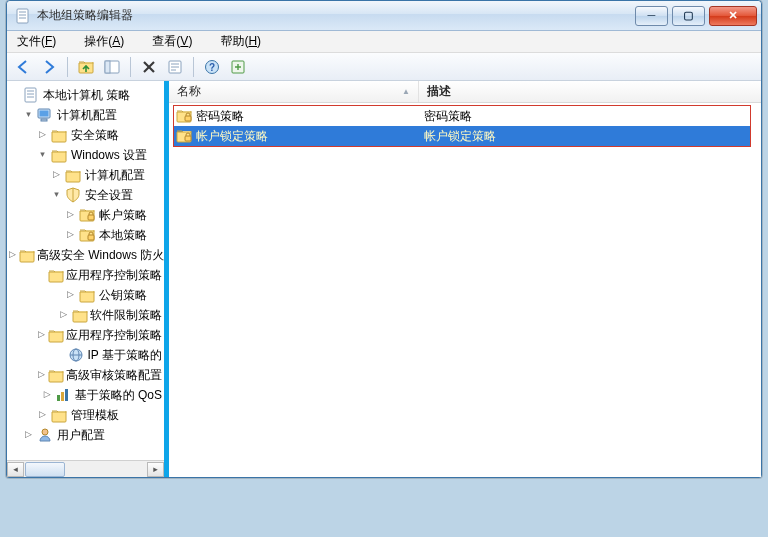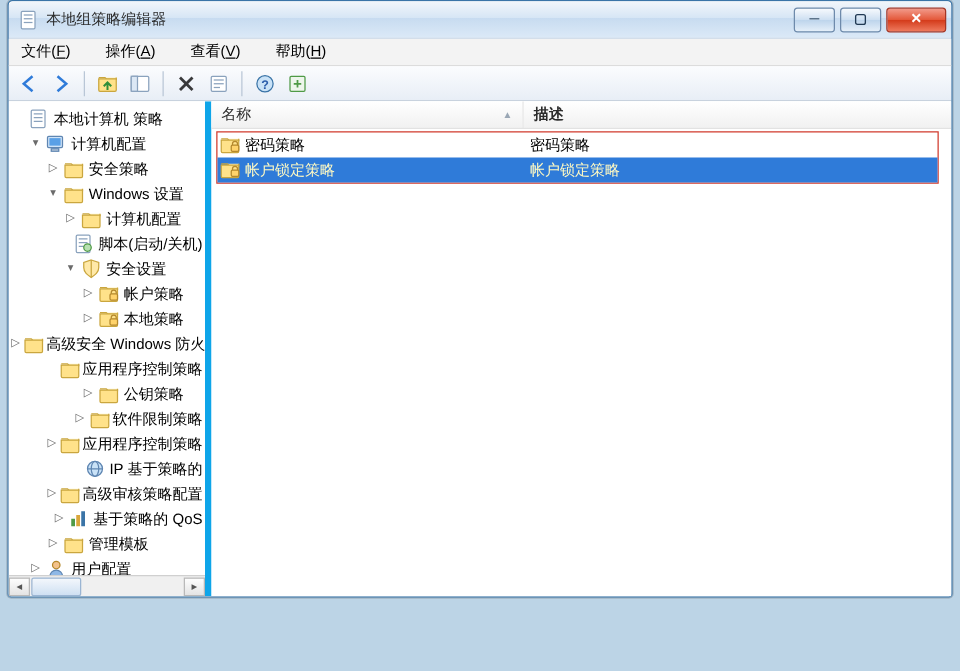--- a/index.html
+++ b/index.html
@@ -373,28 +373,20 @@
 
         <div class="tree-row">
           <span class="ind i3"></span>
             <span class="tw">▷</span>
           <svg class="folder yellow" width="16" height="16">
               <use href="#svg-folder"></use>
             </svg>
           <span class="lbl">计算机配置</span>
         </div>
 
-        <div class="tree-row">
-          <span class="ind i3"></span>
-            <span class="tw empty">▷</span>
-          <svg width="16" height="16">
-              <use href="#svg-script"></use>
-            </svg>
-          <span class="lbl">脚本(启动/关机)</span>
-        </div>
 
 
         <div class="tree-row">
           <span class="ind i3"></span>
             <span class="tw">▾</span>
           <svg width="16" height="16">
               <use href="#svg-shield"></use>
             </svg>
           <span class="lbl">安全设置</span>
         </div>

